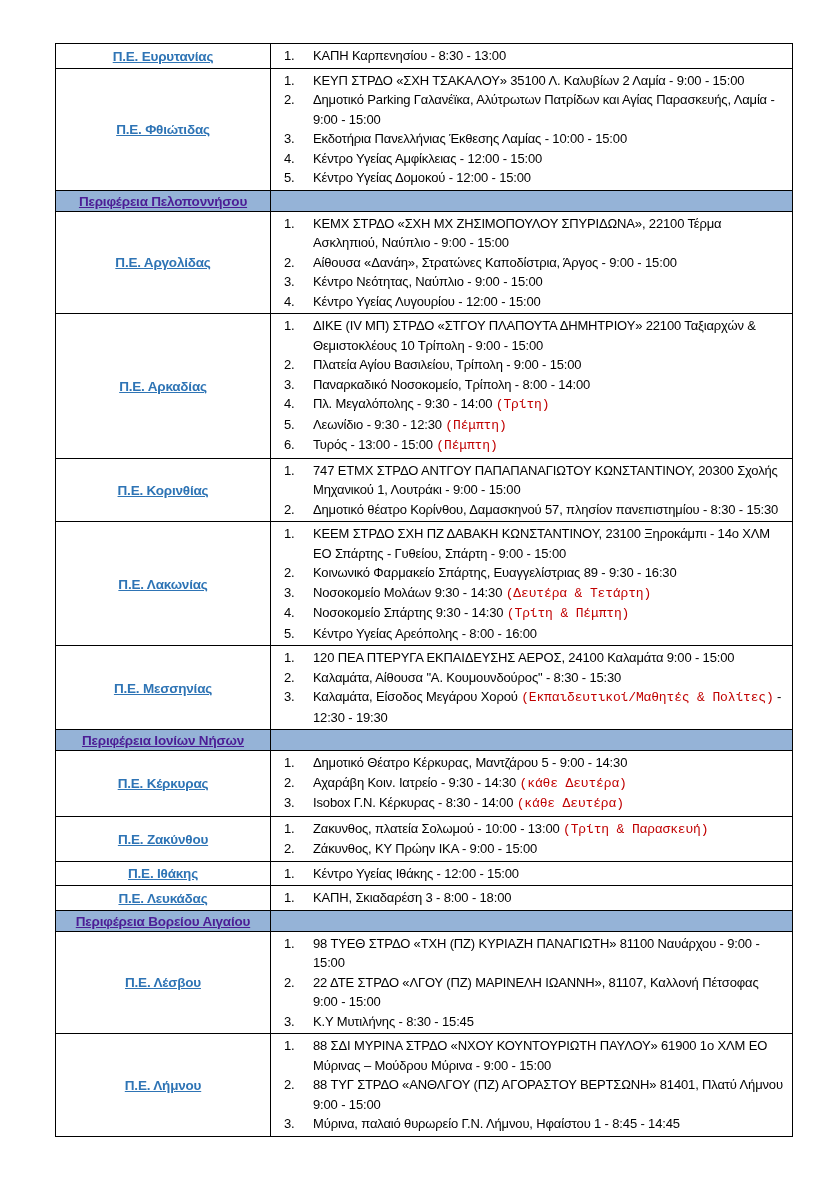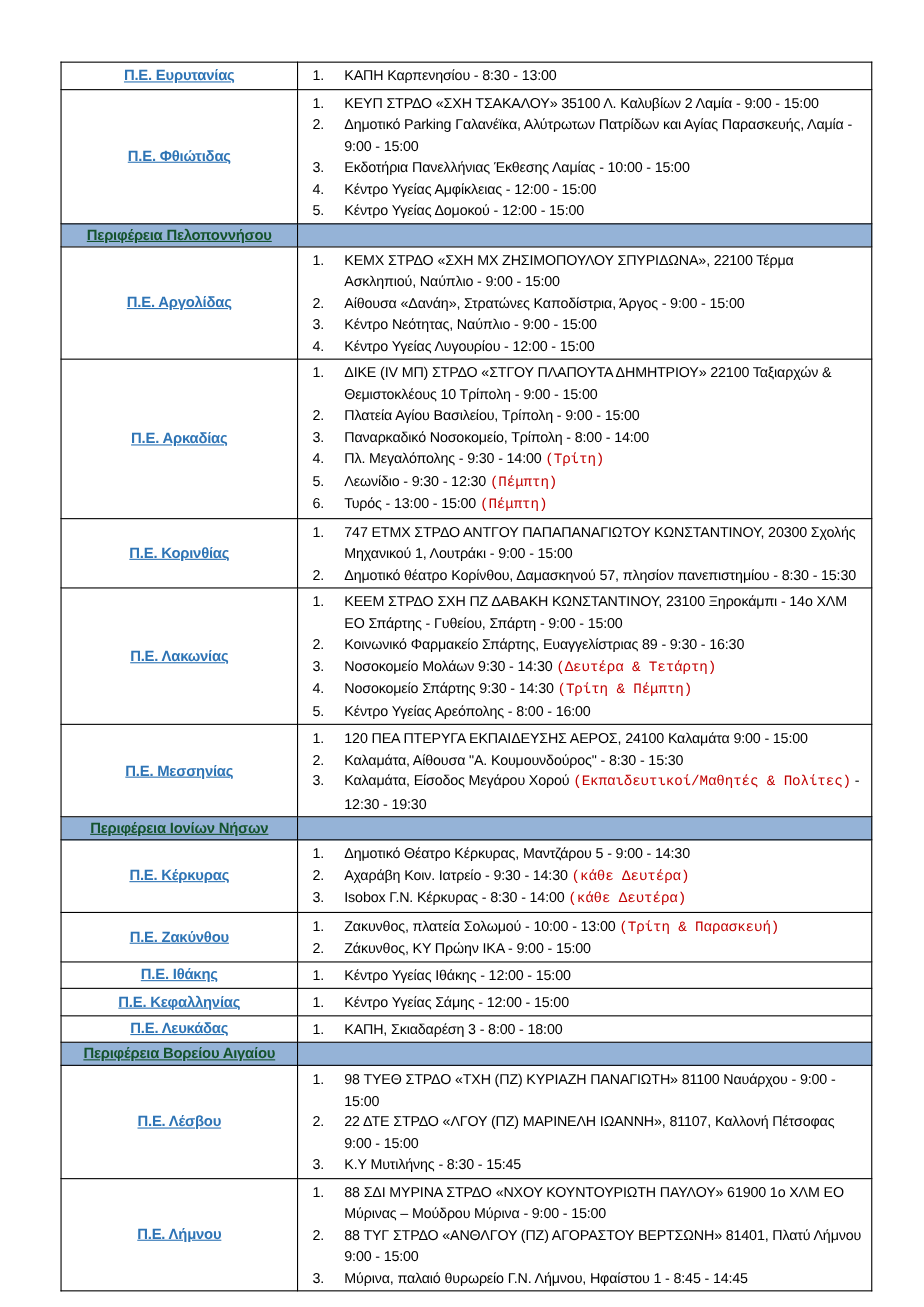--- a/index.html
+++ b/index.html
@@ -9,21 +9,21 @@
     position: relative;
     font-family: "Liberation Sans", "DejaVu Sans", sans-serif;
     color: #000;
   }
   .page {
     position: absolute; inset: 0;
     background: #ffffff;
   }
   table.doc-table {
     position: absolute;
-    left: 55px; top: 56px;
+    left: 55px; top: 43px;
     width: 737px;
     border-collapse: collapse;
     table-layout: fixed;
   }
   col.col-label { width: 215px; }
   col.col-items { width: 522px; }
   td {
     border: 1.4px solid #000000;
     vertical-align: middle;
   }
@@ -37,21 +37,21 @@
     font-size: 13.5px;
     text-decoration: underline;
     letter-spacing: -0.2px;
   }
   tr.section-row td {
     background: #95B3D7;
     height: 21px;
     padding: 1px 4px;
   }
   .section-label {
-    color: #14532d;
+    color: #4c1d95;
     font-weight: bold;
     font-size: 13.5px;
     text-decoration: underline;
     letter-spacing: -0.2px;
   }
   td.items-cell {
     padding: 2px 6px 2px 0;
     vertical-align: middle;
   }
   .item {
@@ -163,26 +163,20 @@
             <div class="item"><span class="num">2.</span><span>Ζάκυνθος, ΚΥ Πρώην ΙΚΑ - </span><span class="u">9:00 - 15:00</span></div>
           </td>
         </tr>
         <tr>
           <td class="label-cell"><span class="unit-label">Π.Ε. Ιθάκης</span></td>
           <td class="items-cell">
             <div class="item"><span class="num">1.</span><span>Κέντρο Υγείας Ιθάκης - </span><span class="u">12:00 - 15:00</span></div>
           </td>
         </tr>
         <tr>
-          <td class="label-cell"><span class="unit-label">Π.Ε. Κεφαλληνίας</span></td>
-          <td class="items-cell">
-            <div class="item"><span class="num">1.</span><span>Κέντρο Υγείας Σάμης - </span><span class="u">12:00 - 15:00</span></div>
-          </td>
-        </tr>
-        <tr>
           <td class="label-cell"><span class="unit-label">Π.Ε. Λευκάδας</span></td>
           <td class="items-cell">
             <div class="item"><span class="num">1.</span><span>ΚΑΠΗ, Σκιαδαρέση 3 - </span><span class="u">8:00 - 18:00</span></div>
           </td>
         </tr>
         <tr class="section-row">
           <td class="label-cell"><span class="section-label">Περιφέρεια Βορείου Αιγαίου</span></td>
           <td class="items-cell"></td>
         </tr>
         <tr>

